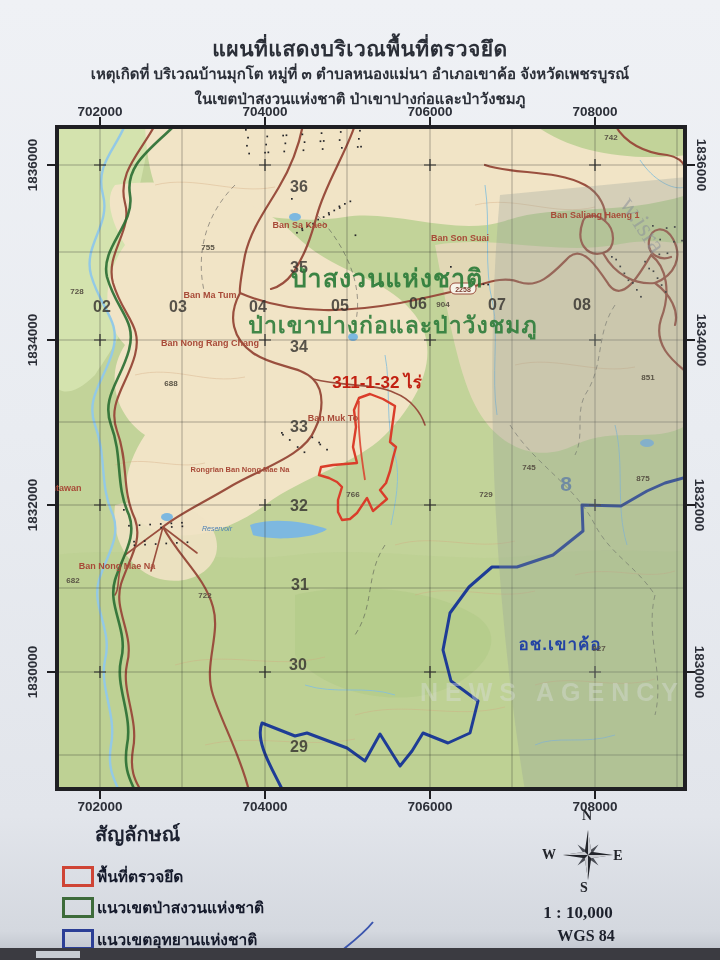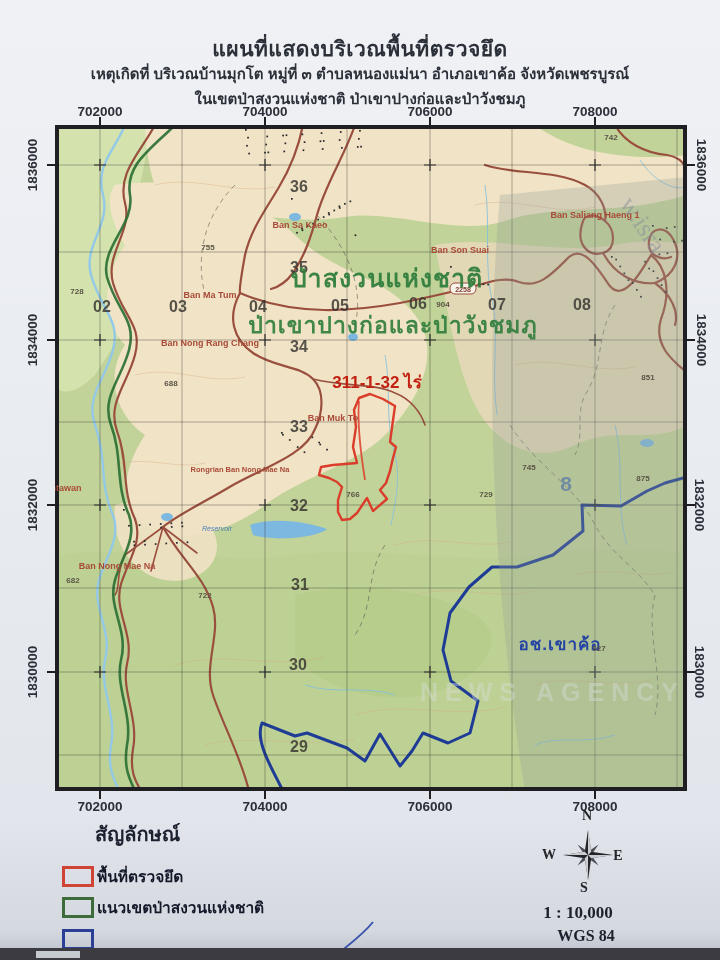--- a/index.html
+++ b/index.html
@@ -322,21 +322,21 @@
 
     <span class="ml forest1" style="left:332px;top:153px;">ป่าสงวนแห่งชาติ</span>
     <span class="ml forest2" style="left:338px;top:200px;">ป่าเขาปางก่อและป่าวังชมภู</span>
     <span class="ml seized" style="left:322px;top:256px;">311-1-32 ไร่</span>
     <span class="ml park" style="left:505px;top:518px;">อช.เขาค้อ</span>
     <span class="ml resv" style="left:162px;top:403px;">Reservoir</span>
 
     <span class="ml vil" style="left:245px;top:100px;">Ban Sa Kaeo</span>
     <span class="ml vil" style="left:155px;top:170px;">Ban Ma Tum</span>
     <span class="ml vil" style="left:140px;top:218px;margin-left:15px;">Ban Nong Rang Chang</span>
-    <span class="ml vil" style="left:405px;top:125px;">Ban Son Suai</span>
+    <span class="ml vil" style="left:405px;top:113px;">Ban Son Suai</span>
     <span class="ml vil" style="left:540px;top:90px;">Ban Saliang Haeng 1</span>
     <span class="ml vil" style="left:278px;top:293px;">Ban Muk To</span>
     <span class="ml vil" style="left:62px;top:441px;">Ban Nong Mae Na</span>
     <span class="ml vil small" style="left:185px;top:344px;">Rongrian Ban Nong Mae Na</span>
     <span class="ml vil" style="left:6px;top:363px;">Tantawan</span>
 
     <span class="ml elev" style="left:22px;top:166px;">728</span>
     <span class="ml elev" style="left:153px;top:122px;">755</span>
     <span class="ml elev" style="left:116px;top:258px;">688</span>
     <span class="ml elev" style="left:18px;top:455px;">682</span>
@@ -354,20 +354,21 @@
   </div>
 
   <div class="wm-diag">w.isra</div>
 
   <div class="lg-head">สัญลักษณ์</div>
   <div class="lg-swatch sw-red" style="left:62px;top:866px;"></div>
   <div class="lg-label" style="left:97px;top:864px;">พื้นที่ตรวจยึด</div>
   <div class="lg-swatch sw-green" style="left:62px;top:897px;"></div>
   <div class="lg-label" style="left:97px;top:895px;">แนวเขตป่าสงวนแห่งชาติ</div>
   <div class="lg-swatch sw-blue" style="left:62px;top:929px;"></div>
+  <div class="lg-label" style="left:97px;top:927px;">แนวเขตอุทยานแห่งชาติ</div>
 
   <svg width="52" height="52" viewBox="0 0 56 56" style="position:absolute;left:562px;top:829px;">
     <path d="M28,12 L30.5,25.5 L44,28 L30.5,30.5 L28,44 L25.5,30.5 L12,28 L25.5,25.5 Z" fill="#4a4d55" transform="rotate(45 28 28)"></path>
     <path d="M28,1 L31.5,24.5 L55,28 L31.5,31.5 L28,55 L24.5,31.5 L1,28 L24.5,24.5 Z" fill="#23252b"></path>
     <path d="M28,1 L31.5,24.5 L28,28 Z M55,28 L31.5,31.5 L28,28 Z M28,55 L24.5,31.5 L28,28 Z M1,28 L24.5,24.5 L28,28 Z" fill="#e8eaee" opacity=".85"></path>
   </svg>
   <span class="cmp-letter" style="left:587px;top:816px;">N</span>
   <span class="cmp-letter" style="left:549px;top:855px;">W</span>
   <span class="cmp-letter" style="left:618px;top:856px;">E</span>
   <span class="cmp-letter" style="left:584px;top:888px;">S</span>

